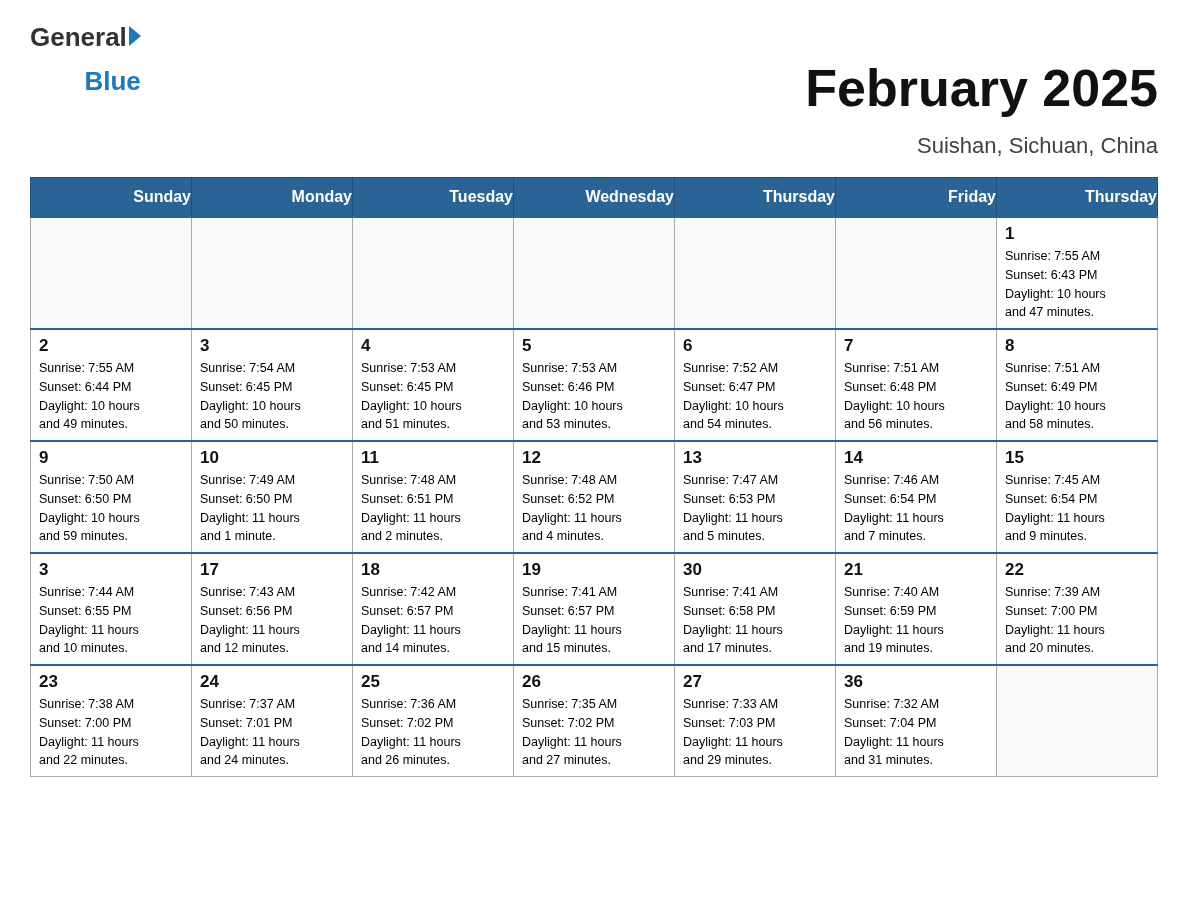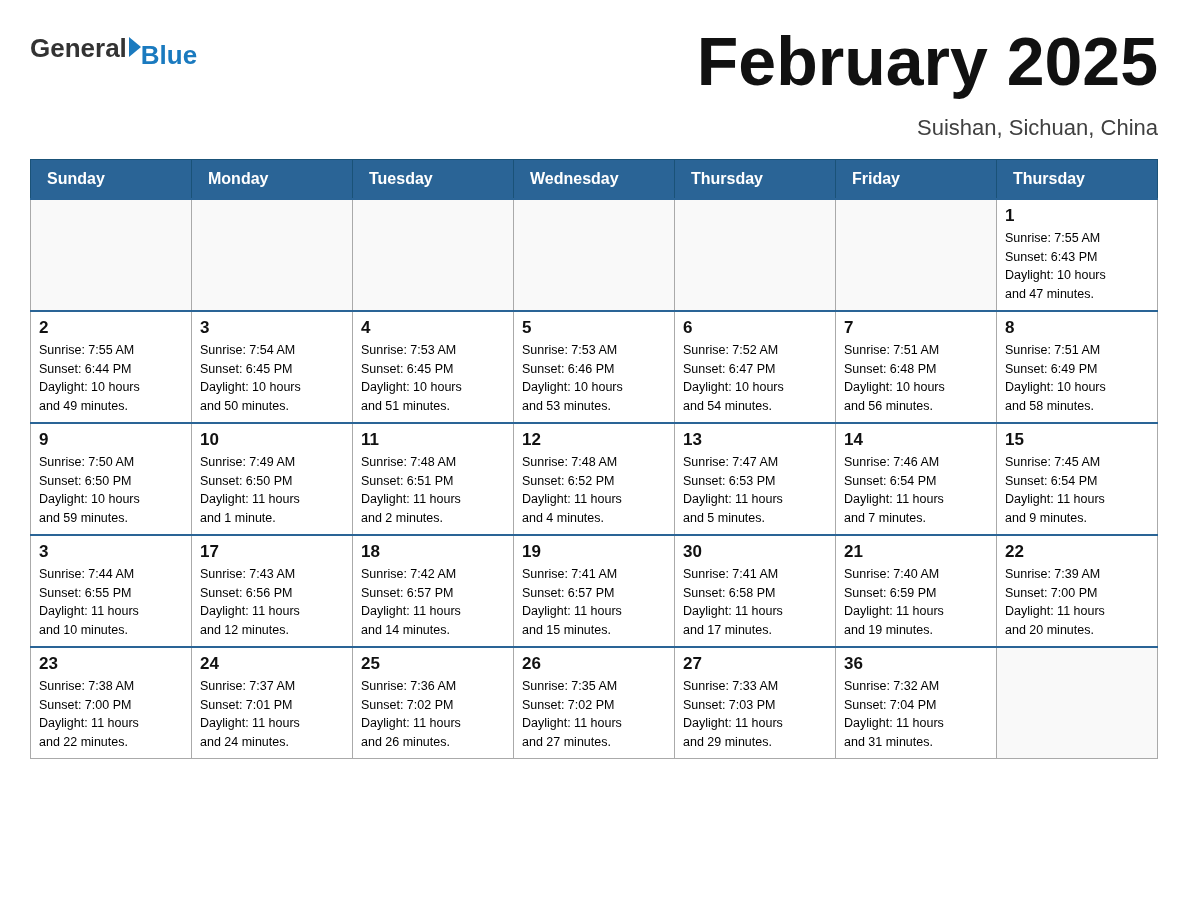--- a/index.html
+++ b/index.html
@@ -11,22 +11,22 @@
       min-height: 918px;
     }
     .header-area {
       display: flex;
       justify-content: space-between;
       align-items: flex-start;
       margin-bottom: 18px;
     }
     .logo-area {
       display: flex;
-      flex-direction: row;
-      align-items: center;
+      flex-direction: column;
+      align-items: flex-end;
     }
     .logo-text {
       display: flex;
       align-items: center;
       font-size: 26px;
       font-weight: bold;
       color: #333;
       line-height: 1;
     }
     .logo-text .general {
@@ -46,40 +46,41 @@
       color: #1a7abf;
       font-size: 26px;
       font-weight: bold;
       margin-top: 16px;
       letter-spacing: 0;
     }
     .title-area {
       text-align: right;
     }
     .main-title {
-      font-size: 68px;
+      font-size: 52px;
       font-weight: 900;
       color: #111;
       line-height: 1.1;
+      margin-top: 36px;
     }
     .subtitle {
       font-size: 22px;
       color: #404040;
       margin-top: 16px;
     }
     .calendar-table {
       width: 100%;
       border-collapse: collapse;
       border: 1px solid #999;
     }
     .calendar-table th {
       background-color: #2a6496;
       color: #fff;
-      text-align: left;
-      padding: 10px 16px;
+      text-align: right;
+      padding: 10px 0;
       font-size: 16px;
       font-weight: bold;
       border: 1px solid #1a5278;
     }
     .calendar-table td {
       vertical-align: top;
       padding: 6px 8px;
       border: 1px solid #aaa;
       width: 14.28%;
       min-height: 100px;

